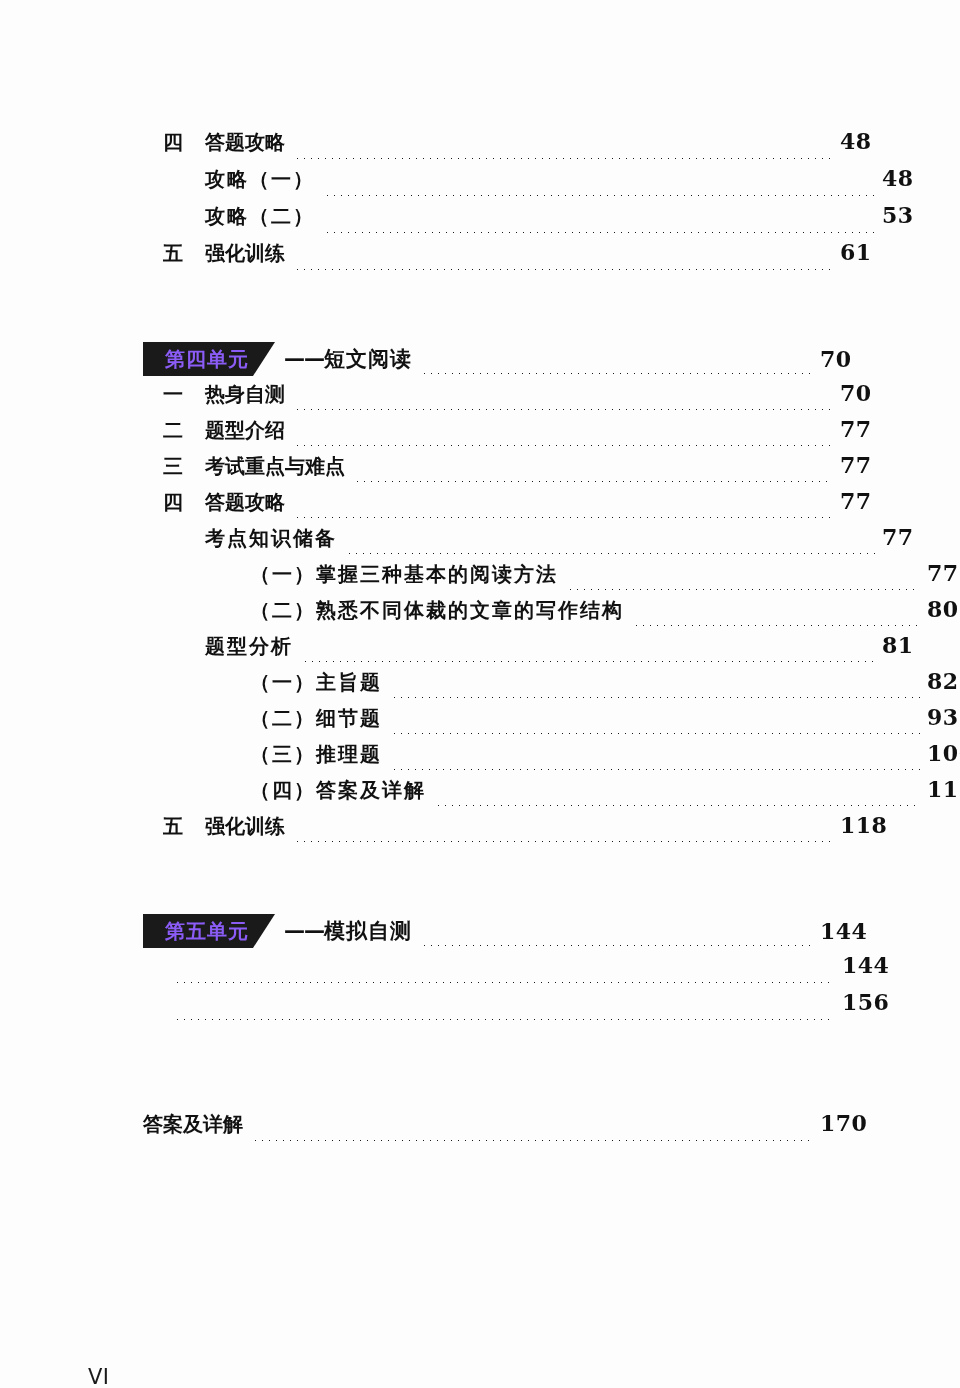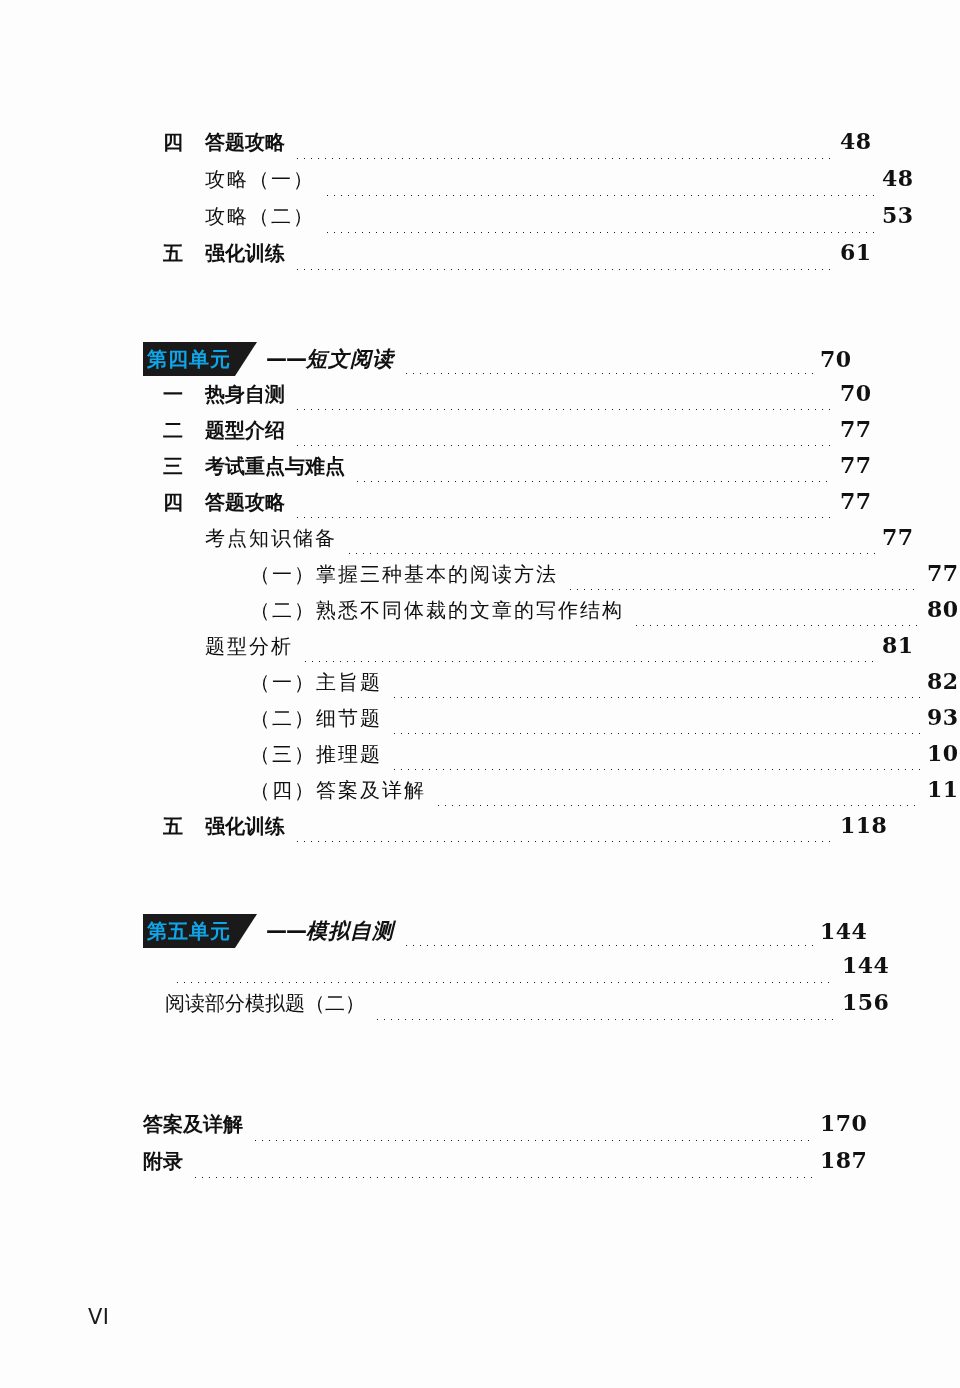--- a/index.html
+++ b/index.html
@@ -84,73 +84,72 @@
 
   
   .lvl-root   { padding-left: 0px;  }
   .lvl-num    { padding-left: 20px; }
   .lvl-sub    { padding-left: 62px; }
   .lvl-deep   { padding-left: 107px; }
   .lvl-unitsub{ padding-left: 22px; }
 
   
   .bold   { font-weight: bold; }
-  .light  { font-weight: normal; letter-spacing: 2px; }
+  .light  { font-weight: bold; letter-spacing: 2px; }
   .reg    { font-weight: normal; }
 
   .num-cell {
     display: inline-block;
     width: 42px;
   }
 
   
   .unitrow {
     display: flex;
     align-items: center;
     width: 100%;
     white-space: nowrap;
   }
   .banner {
     flex: 0 0 auto;
     position: relative;
     background: #1a1a1a;
-    color: #0ea5e9;
+    color: #8b5cf6;
     font-weight: bold;
     font-size: 20px;
     line-height: 1;
-    padding: 7px 26px 7px 4px;
+    padding: 7px 26px 7px 22px;
     letter-spacing: 1px;
     clip-path: polygon(0 0, 100% 0, calc(100% - 22px) 100%, 0 100%);
   }
   .unit-dash {
     flex: 0 0 auto;
     font-weight: bold;
     font-size: 21px;
     margin-left: 9px;
     letter-spacing: -1px;
   }
   .unit-title {
     flex: 0 0 auto;
     font-weight: bold;
     font-size: 21px;
     letter-spacing: 1px;
-    font-style: italic;
   }
   .gap-xl { height: 62px; }
 
   .r-h { height: 37px; }
   .r-h-tight { height: 36px; }
 
   
   .bottom-block { margin-top: 0; }
 
   .folio {
     position: absolute;
     left: 88px;
-    top: 1305px;
+    top: 1365px;
     font-family: "DejaVu Sans", "Liberation Sans", sans-serif;
     font-size: 21px;
     color: #1a1a1a;
     letter-spacing: 0.5px;
   }
 </style>
 </head>
 <body>
 
 <div class="page">
@@ -296,42 +295,36 @@
         <span class="leader"></span>
         <span class="pageno b">144</span>
       </div>
 
       <div class="row r-h lvl-unitsub">
         <span class="leader"></span>
         <span class="pageno b">144</span>
       </div>
 
       <div class="row r-h lvl-unitsub">
-        <span class="label reg">阅读部分模拟题（二）</span>
         <span class="leader"></span>
         <span class="pageno b">156</span>
       </div>
 
     </div>
 
     <div style="height:84px"></div>
 
     <div class="bottom-block">
 
       <div class="row r-h lvl-root">
         <span class="label bold">答案及详解</span>
         <span class="leader"></span>
         <span class="pageno b">170</span>
       </div>
 
-      <div class="row r-h lvl-root">
-        <span class="label bold">附录</span>
-        <span class="leader"></span>
-        <span class="pageno b">187</span>
-      </div>
 
     </div>
 
   </div>
 
   <div class="folio">VI</div>
 
 </div>
 
 </body></html>

